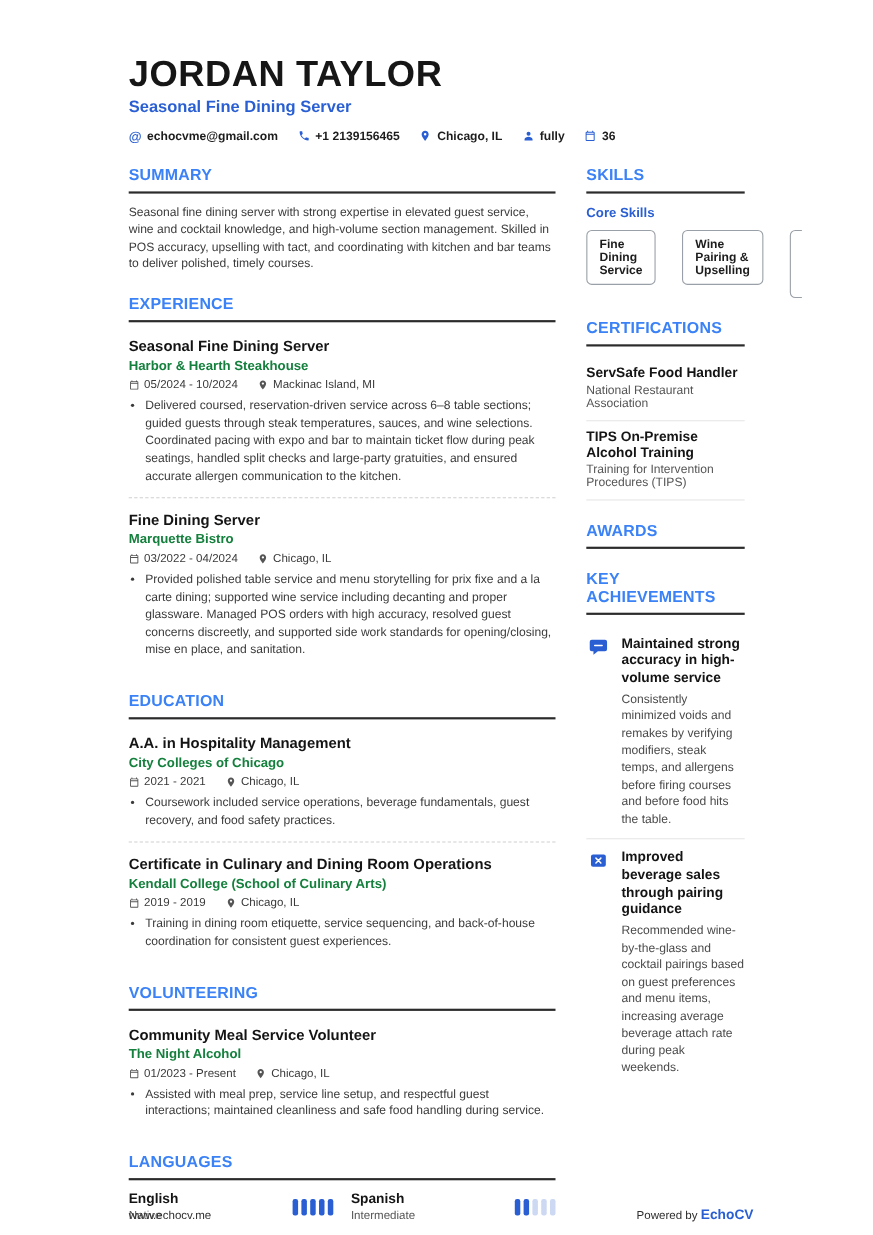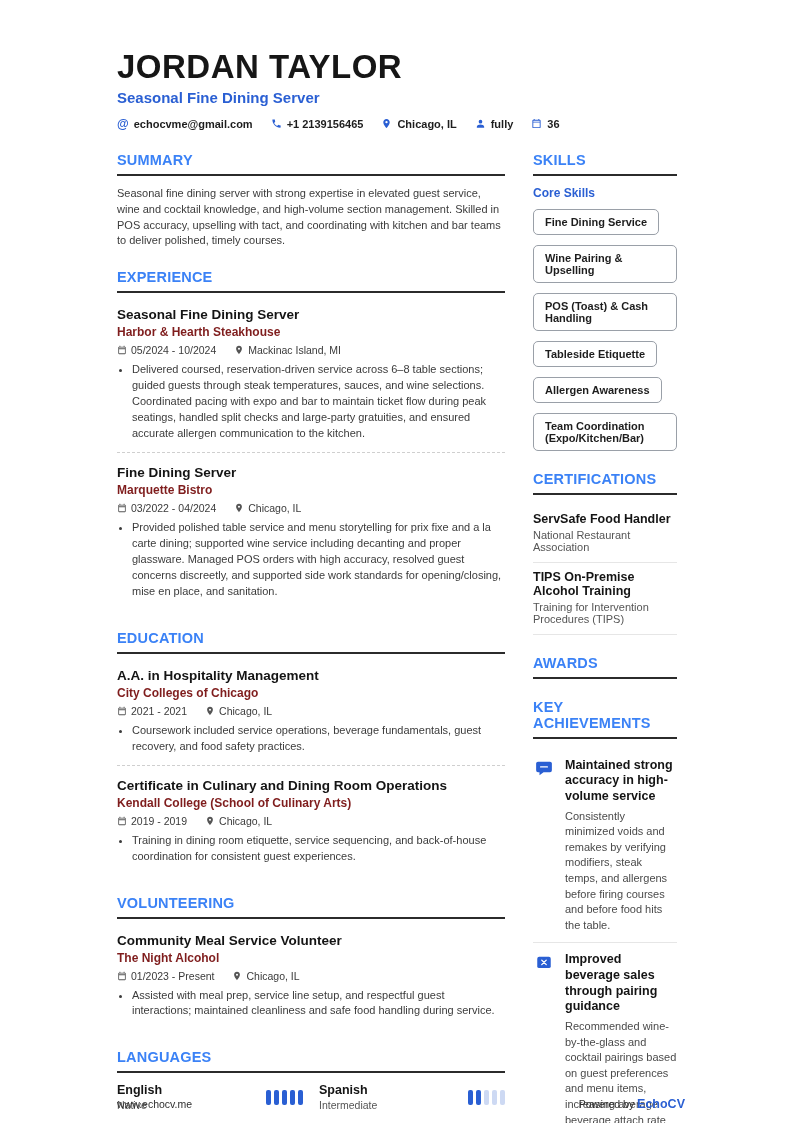--- a/index.html
+++ b/index.html
@@ -56,38 +56,38 @@
     letter-spacing: 0.2px;
     padding-bottom: 6px;
     border-bottom: 2px solid #2b2b2b;
     margin-bottom: 10px;
   }
   .summary-text { font-size: 11px; line-height: 1.45; color: #3b3b3b; }
   
   .entry { padding: 4px 0 10px 0; }
   .entry + .entry { border-top: 1px dashed #cfcfcf; padding-top: 12px; }
   .entry-title { font-size: 13.5px; font-weight: 700; color: #141414; margin-bottom: 3px; }
-  .entry-org { font-size: 12px; font-weight: 700; color: #7f1d1d; margin-bottom: 5px; }
+  .entry-org { font-size: 12px; font-weight: 700; color: #15803d; margin-bottom: 5px; }
   .meta { display: flex; align-items: center; gap: 18px; font-size: 10.5px; color: #3a3a3a; margin-bottom: 6px; }
   .meta-item { display: inline-flex; align-items: center; gap: 4px; }
   .micon { color: #555; display: inline-flex; }
   .micon svg { width: 10px; height: 10px; display: block; }
   .bullets { margin-left: 15px; }
   .bullets li { font-size: 11px; line-height: 1.45; color: #3b3b3b; }
   
   .lang-row { display: flex; gap: 16px; margin-top: 4px; }
   .lang { flex: 1; display: flex; align-items: center; justify-content: space-between; }
   .lang-name { font-size: 12.5px; font-weight: 700; color: #141414; }
   .lang-level { font-size: 10.5px; color: #555; margin-top: 2px; }
   .bars { display: inline-flex; gap: 3px; }
   .bar { width: 5px; height: 15px; border-radius: 2px; background: #cdd9f3; display: inline-block; }
   .bar.filled { background: #2a5fd3; }
   
   .skills-group-label { font-size: 12px; font-weight: 700; color: #2a5fd3; margin-bottom: 9px; }
-  .tags { display: flex; flex-direction: column; align-items: flex-start; gap: 10px; }
+  .tags { display: flex; flex-direction: row; align-items: flex-start; gap: 24px; }
   .tag {
     display: inline-block;
     border: 1.5px solid #9aa0a8;
     border-radius: 5px;
     padding: 6px 11px;
     font-size: 11px;
     font-weight: 700;
     color: #1d1d1d;
     background: #fff;
   }

